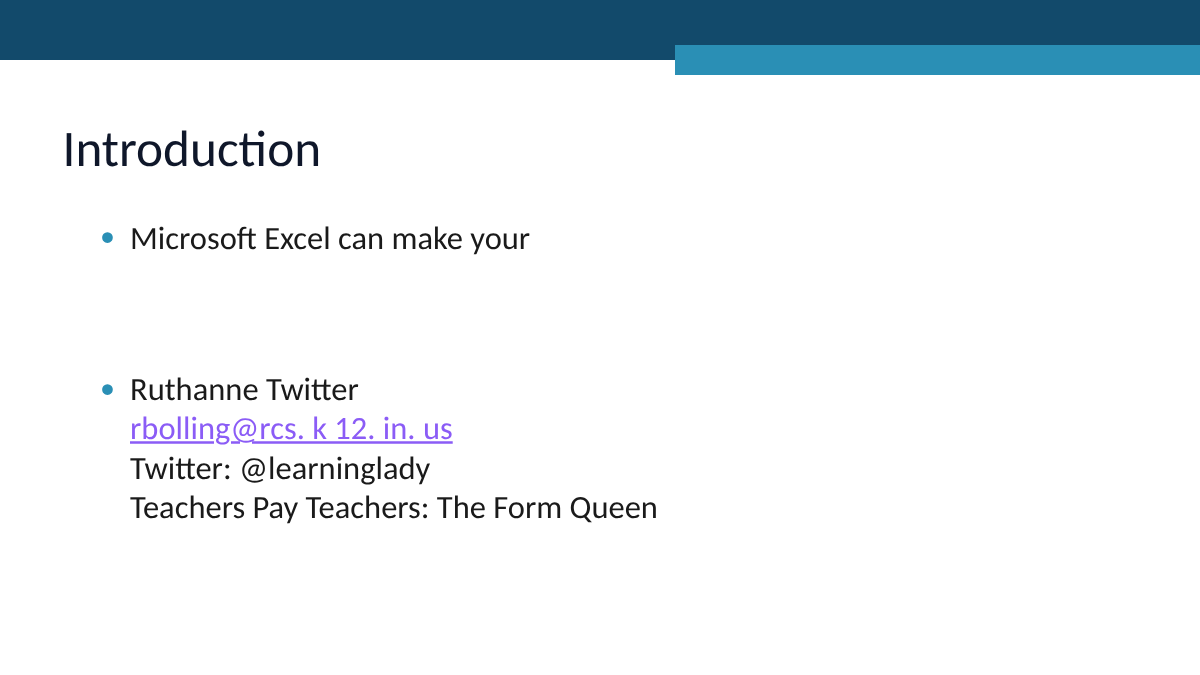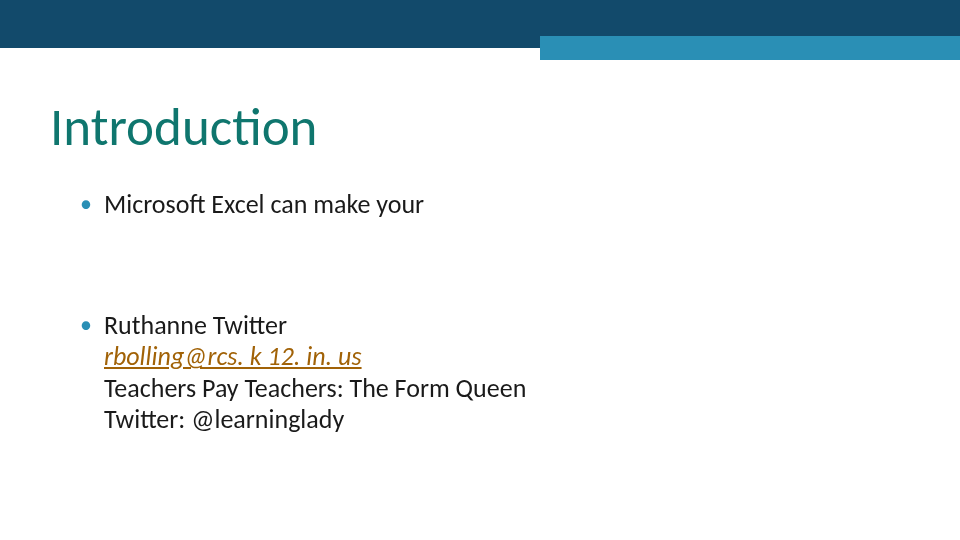--- a/index.html
+++ b/index.html
@@ -45,23 +45,23 @@
   }
 
   .content {
     position: absolute;
     top: 95px;
     left: 50px;
     right: 50px;
   }
 
   h1.title {
-    font-size: 53px;
+    font-size: 41px;
     font-weight: 400;
-    color: #0f766e;
+    color: #0f172a;
     margin: 0 0 30px 0;
   }
 
   ul.body {
     list-style: none;
     padding: 0;
     margin: 16px 0 0 30px;
     font-size: 26px;
     line-height: 1.2;
     color: #1a1a1a;
@@ -81,23 +81,22 @@
     top: 0;
     color: #2a8fb5;
     font-size: 24px;
     line-height: 1.25;
   }
 
   .sub {
     display: block;
   }
   a.link {
-    color: #a16207;
+    color: #8b5cf6;
     text-decoration: underline;
-    font-style: italic;
   }
 </style>
 </head>
 <body>
 
 <div class="band">
   <div class="dark"></div>
   <div class="light-top"></div>
   <div class="light"></div>
 </div>
@@ -107,17 +106,17 @@
 
   <ul class="body">
     <li>
       <span class="sub">Microsoft Excel can make your</span>
     </li>
     <li>
       <span class="sub">Ruthanne Twitter</span>
       <span class="sub">
         <a class="link" href="#">rbolling@rcs. k 12. in. us</a>
       </span>
+      <span class="sub">Twitter:  @learninglady</span>
       <span class="sub">Teachers Pay Teachers:  The Form Queen</span>
-      <span class="sub">Twitter:  @learninglady</span>
     </li>
   </ul>
 </div>
 
 </body></html>

